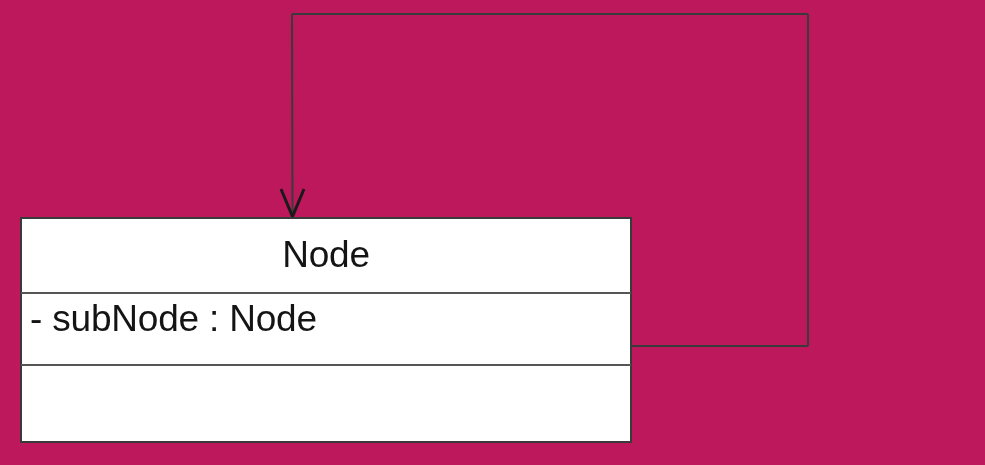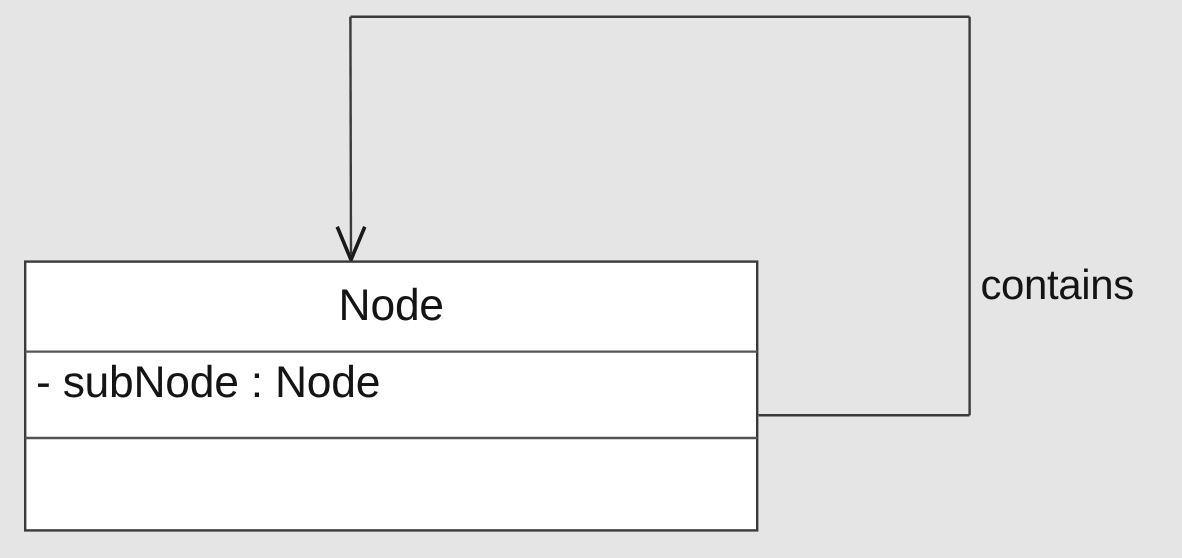--- a/index.html
+++ b/index.html
@@ -9,21 +9,21 @@
     background: #ffffff;
   }
   body {
     font-family: "Liberation Sans", sans-serif;
     -webkit-font-smoothing: antialiased;
   }
   #canvas {
     position: relative;
     width: 985px;
     height: 465px;
-    background: #e5e5e5;
+    background: #be185d;
     overflow: hidden;
   }
   #diagram-svg {
     position: absolute;
     left: 0;
     top: 0;
     width: 985px;
     height: 465px;
   }
   .stroke {
@@ -116,15 +116,14 @@
     </g>
 
   </svg>
 
   <div class="txt" id="class-name">Node</div>
 
   <div class="txt" id="attr-row">- subNode : Node</div>
 
   <div class="txt" id="methods-band"></div>
 
-  <div class="txt" id="assoc-label">contains</div>
 
 </div>
 
 </body></html>

